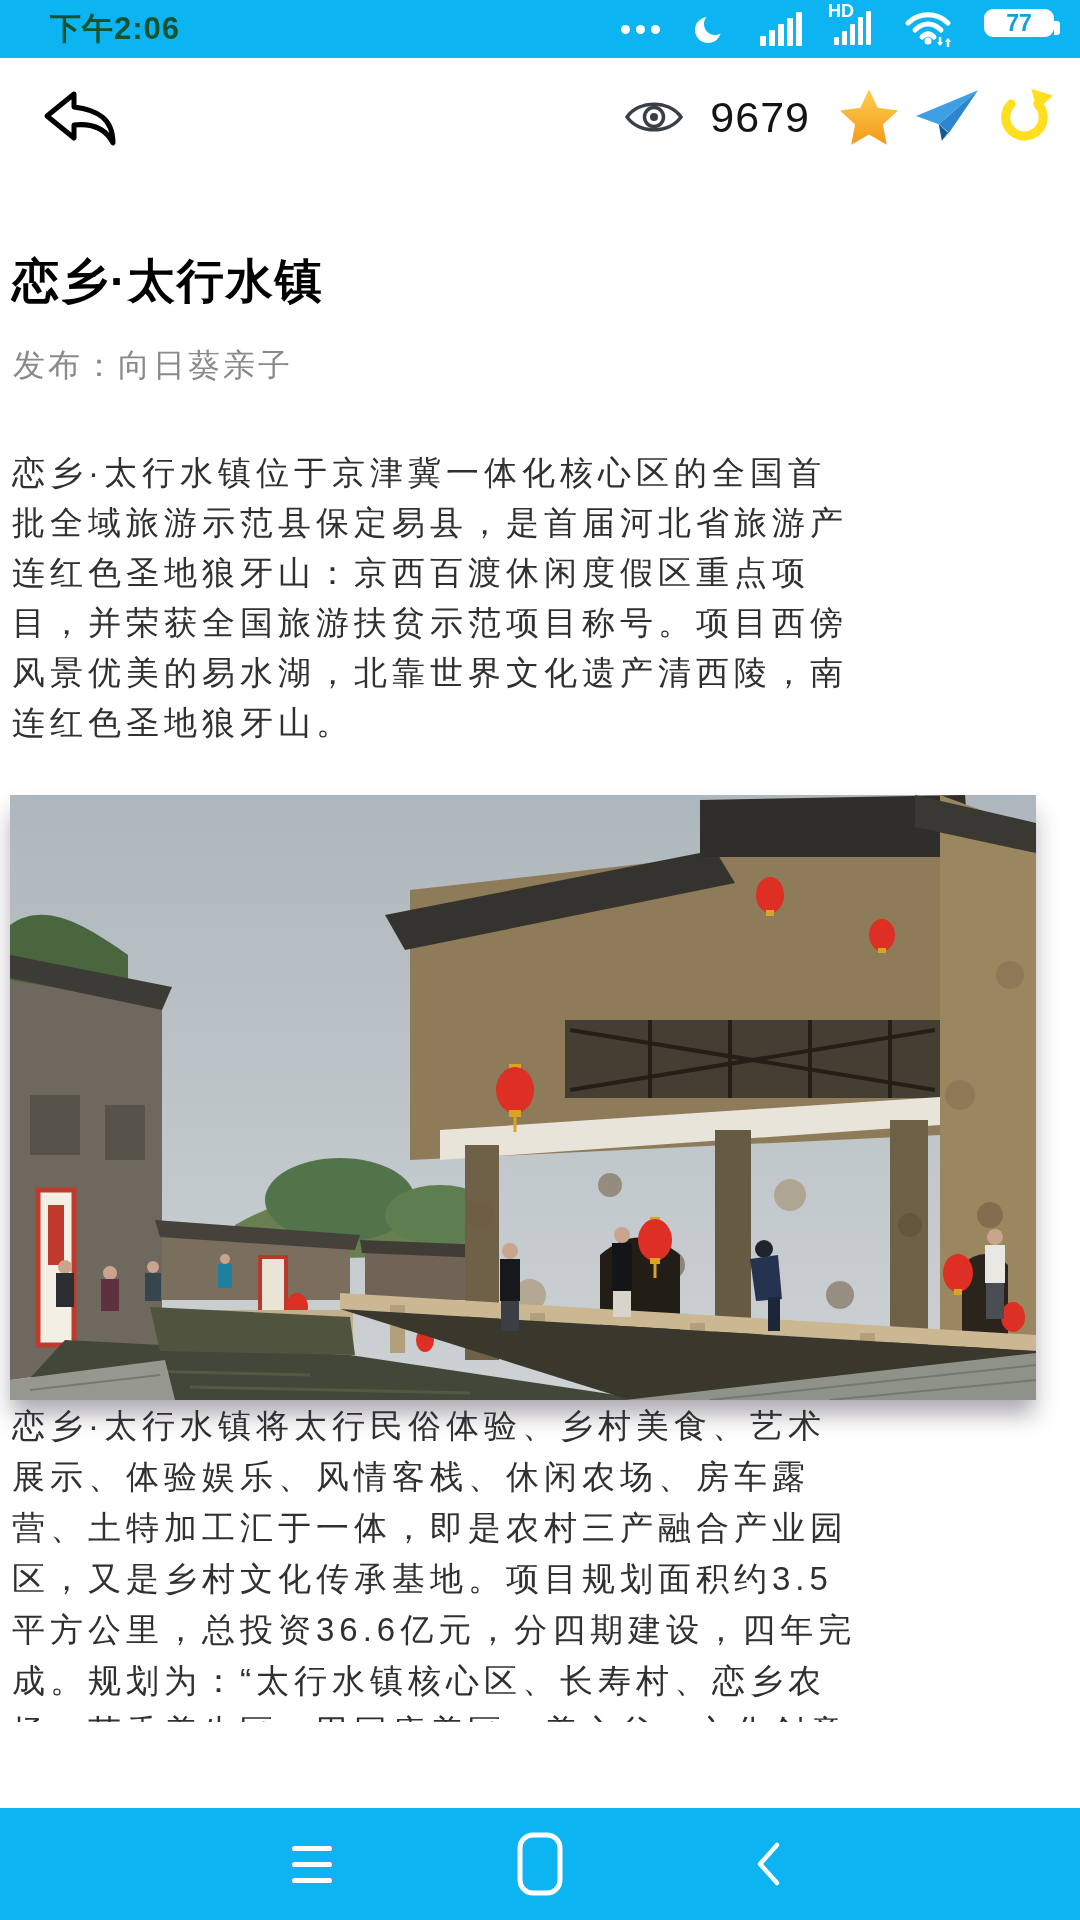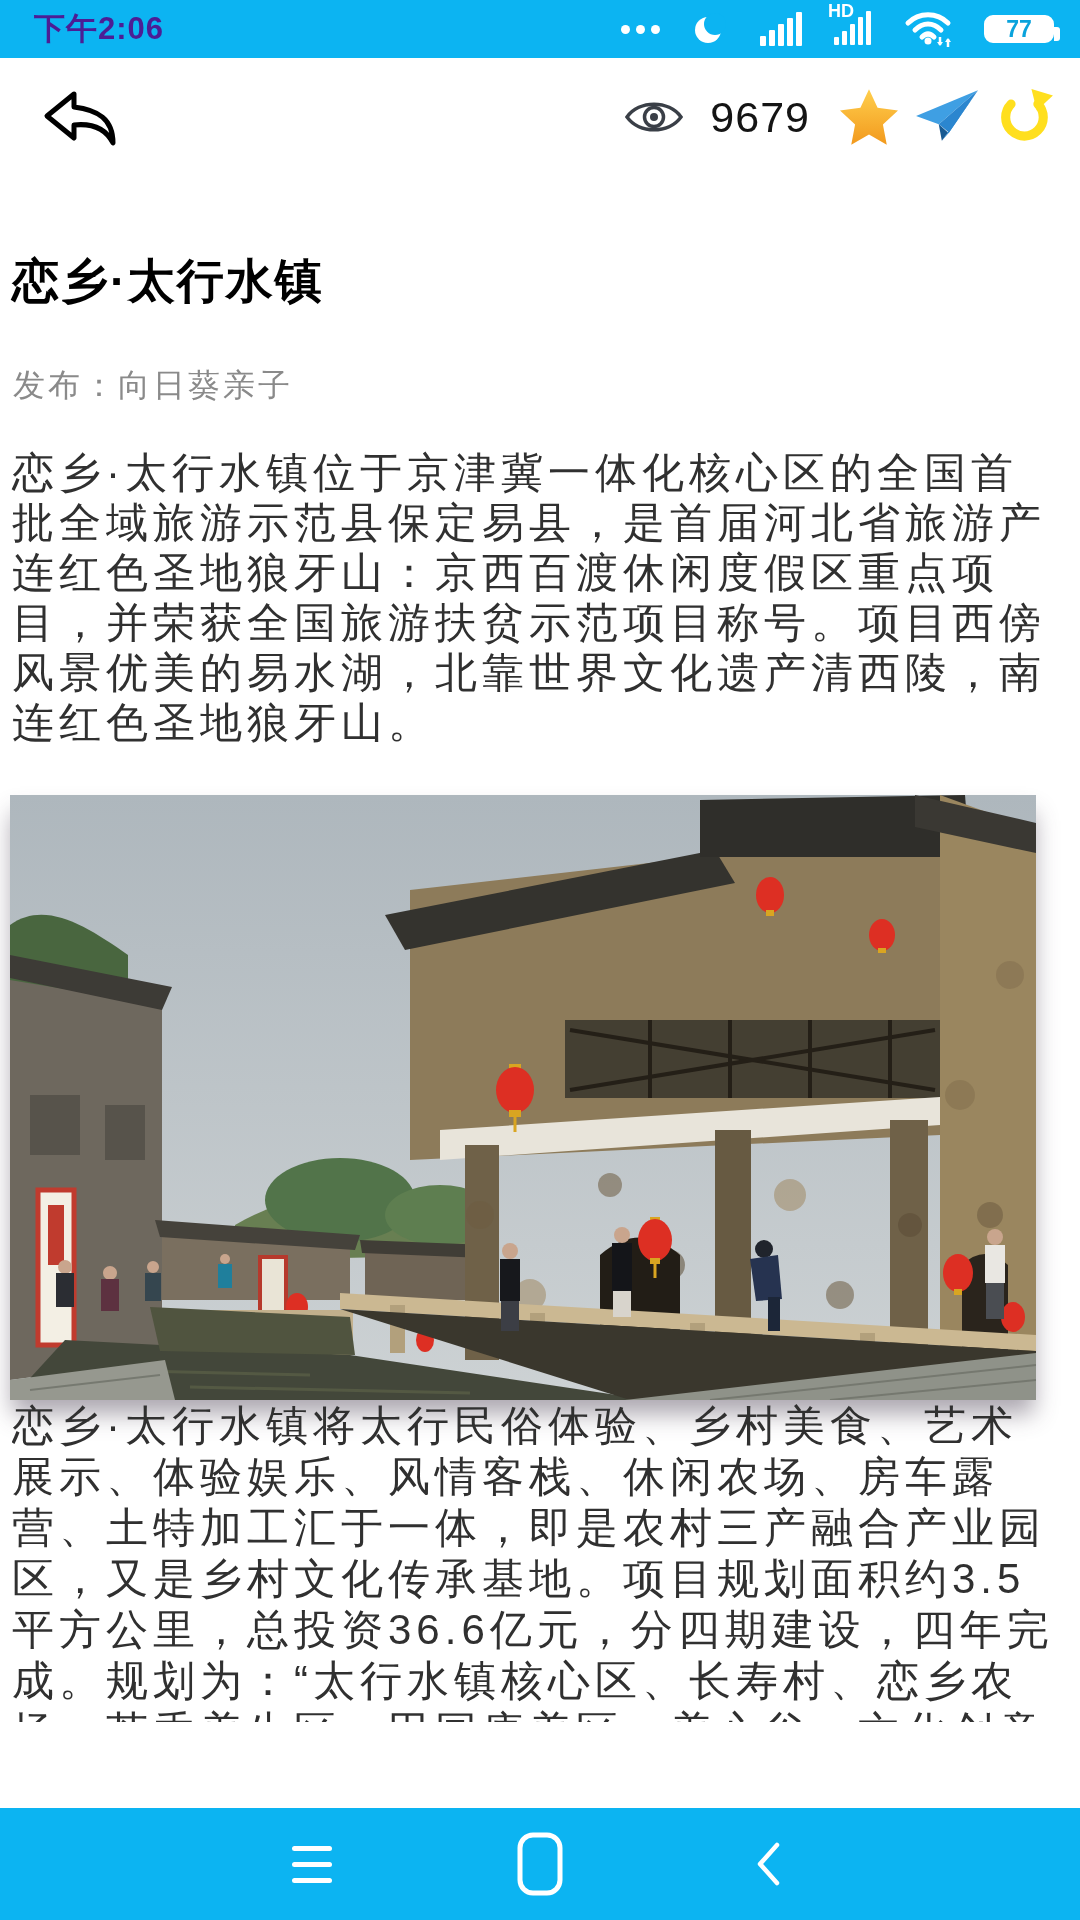--- a/index.html
+++ b/index.html
@@ -7,22 +7,22 @@
     position:relative;width:1080px;height:1920px;margin:0 auto;
     background:#ffffff;overflow:hidden;
     font-family:"Liberation Sans","DejaVu Sans",sans-serif;
   }
   
   .status-bar{
     position:absolute;left:0;top:0;width:1080px;height:58px;
     background:#0cb4f2;display:flex;align-items:center;
     justify-content:space-between;padding:0 26px;box-sizing:border-box;
   }
-  .status-time{color:#4c1d95;font-size:31px;font-weight:bold;letter-spacing:1px;margin-left:8px;}
-  .status-right{display:flex;align-items:center;gap:32px;}
+  .status-time{color:#14532d;font-size:31px;font-weight:bold;letter-spacing:1px;margin-left:24px;}
+  .status-right{display:flex;gap:32px;}
   .dots{display:flex;gap:6px;align-items:center;}
   .dots i{width:9px;height:9px;border-radius:50%;background:#fff;display:block;}
   .sig-hd{position:relative;padding-top:2px;}
   .sig-hd .hd{position:absolute;top:-8px;left:-6px;color:#fff;font-size:18px;font-weight:bold;}
   .battery{position:relative;width:70px;height:28px;border:3px solid #fff;border-radius:9px;
     box-sizing:border-box;display:flex;align-items:center;justify-content:center;background:#fff;}
   .battery .pct{color:#0aa3dc;font-size:23px;font-weight:bold;line-height:1;}
   .battery:after{content:"";position:absolute;right:-9px;top:9px;width:6px;height:14px;background:#fff;border-radius:0 3px 3px 0;}
   
   .app-header{
@@ -36,24 +36,24 @@
   .hdr-icon{display:flex;align-items:center;justify-content:center;}
   .star-btn{margin-right:16px;}
   .plane-btn{margin-right:16px;}
   
   .article-title{
     position:absolute;left:12px;top:250px;width:1000px;
     font-size:47px;font-weight:bold;color:#000;letter-spacing:2px;
   }
   .publisher{
     position:absolute;left:13px;top:344px;
-    font-size:32px;color:#8a8a8a;letter-spacing:3px;margin-top:20px;
+    font-size:32px;color:#8a8a8a;letter-spacing:3px;
   }
   .para{position:absolute;left:12px;width:1056px;color:#303030;}
-  .para .line{height:50px;line-height:50px;font-size:42px;letter-spacing:5px;white-space:nowrap;}
+  .para .line{height:50px;line-height:50px;font-size:33px;letter-spacing:5px;white-space:nowrap;}
   .para1{top:448px;}
   .para2{top:1400px;height:322px;overflow:hidden;}
   .para2 .line{height:51px;line-height:51px;}
   
   .photo{
     position:absolute;left:10px;top:795px;width:1026px;height:605px;
     box-shadow:0 16px 22px -2px rgba(70,60,80,0.45);
     background:#b9c0c5;overflow:hidden;
   }
   .photo svg{display:block;width:100%;height:100%;}

